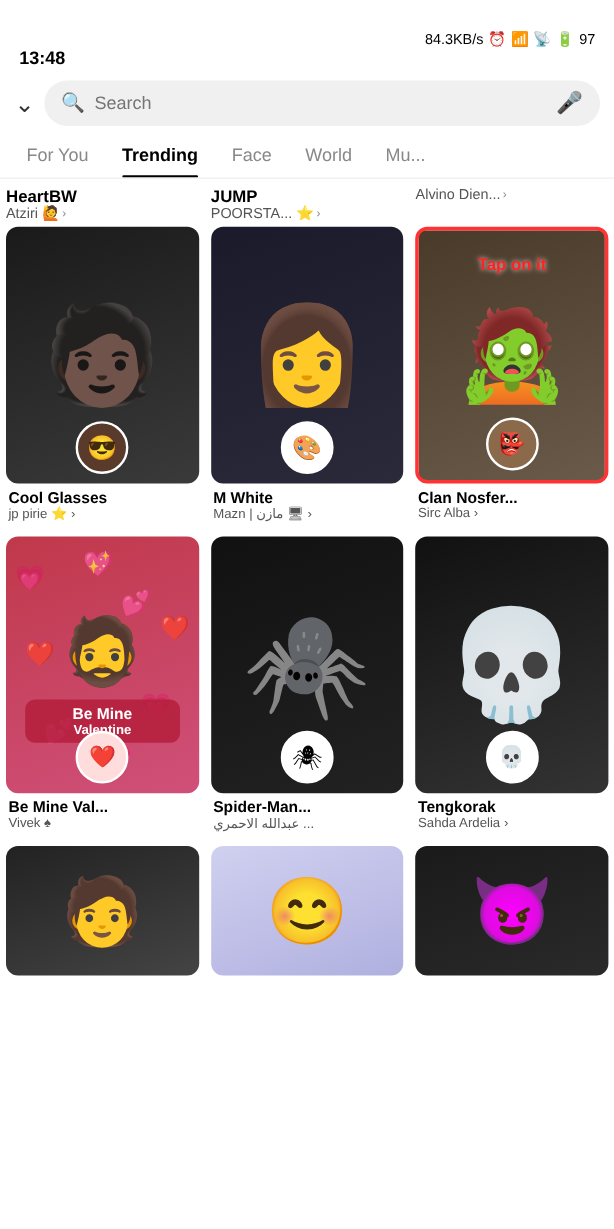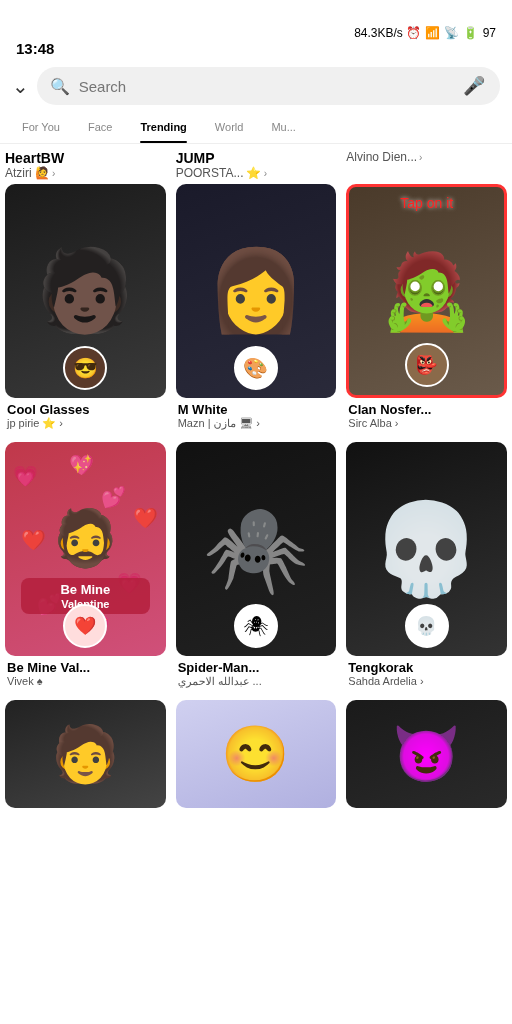--- a/index.html
+++ b/index.html
@@ -75,21 +75,21 @@
     
     .tabs {
       display: flex;
       align-items: center;
       border-bottom: 1px solid #eee;
       padding: 0 8px;
       overflow: hidden;
     }
     .tab {
       padding: 10px 14px;
-      font-size: 11px;
+      font-size: 15px;
       color: #888;
       cursor: pointer;
       white-space: nowrap;
       position: relative;
     }
     .tab.active {
       color: #000;
       font-weight: 700;
     }
     .tab.active::after {
@@ -147,26 +147,26 @@
       overflow: hidden;
       position: relative;
       aspect-ratio: 3/4;
       background: #ccc;
     }
     .thumb-highlighted {
       border: 3px solid #ff3333;
     }
     .tap-hint {
       position: absolute;
-      top: 8px;
+      top: 20px;
       left: 50%;
       transform: translateX(-50%);
       color: #ff2222;
       font-size: 14px;
-      font-weight: 400;
+      font-weight: 700;
       white-space: nowrap;
       text-shadow: 0 0 4px rgba(255,255,255,0.8);
     }
 
     .avatar-circle {
       position: absolute;
       bottom: 8px;
       left: 50%;
       transform: translateX(-50%);
       width: 44px;
@@ -241,22 +241,22 @@
   <span class="dropdown-arrow">⌄</span>
   <div class="search-bar">
     <span class="search-icon-svg">🔍</span>
     <input class="search-input-text" type="text" readonly="" placeholder="Search" style="">
     <span class="mic-icon">🎤</span>
   </div>
 </div>
 
 <div class="tabs">
   <div class="tab">For You</div>
+  <div class="tab active">Trending</div>
   <div class="tab">Face</div>
-  <div class="tab active">Trending</div>
   <div class="tab">World</div>
   <div class="tab">Mu...</div>
 </div>
 
 <div class="top-labels">
   <div class="top-label-cell">
     <div class="filter-name">HeartBW</div>
     <div class="filter-author">Atziri 🙋 <span class="chevron-right">›</span></div>
   </div>
   <div class="top-label-cell">

